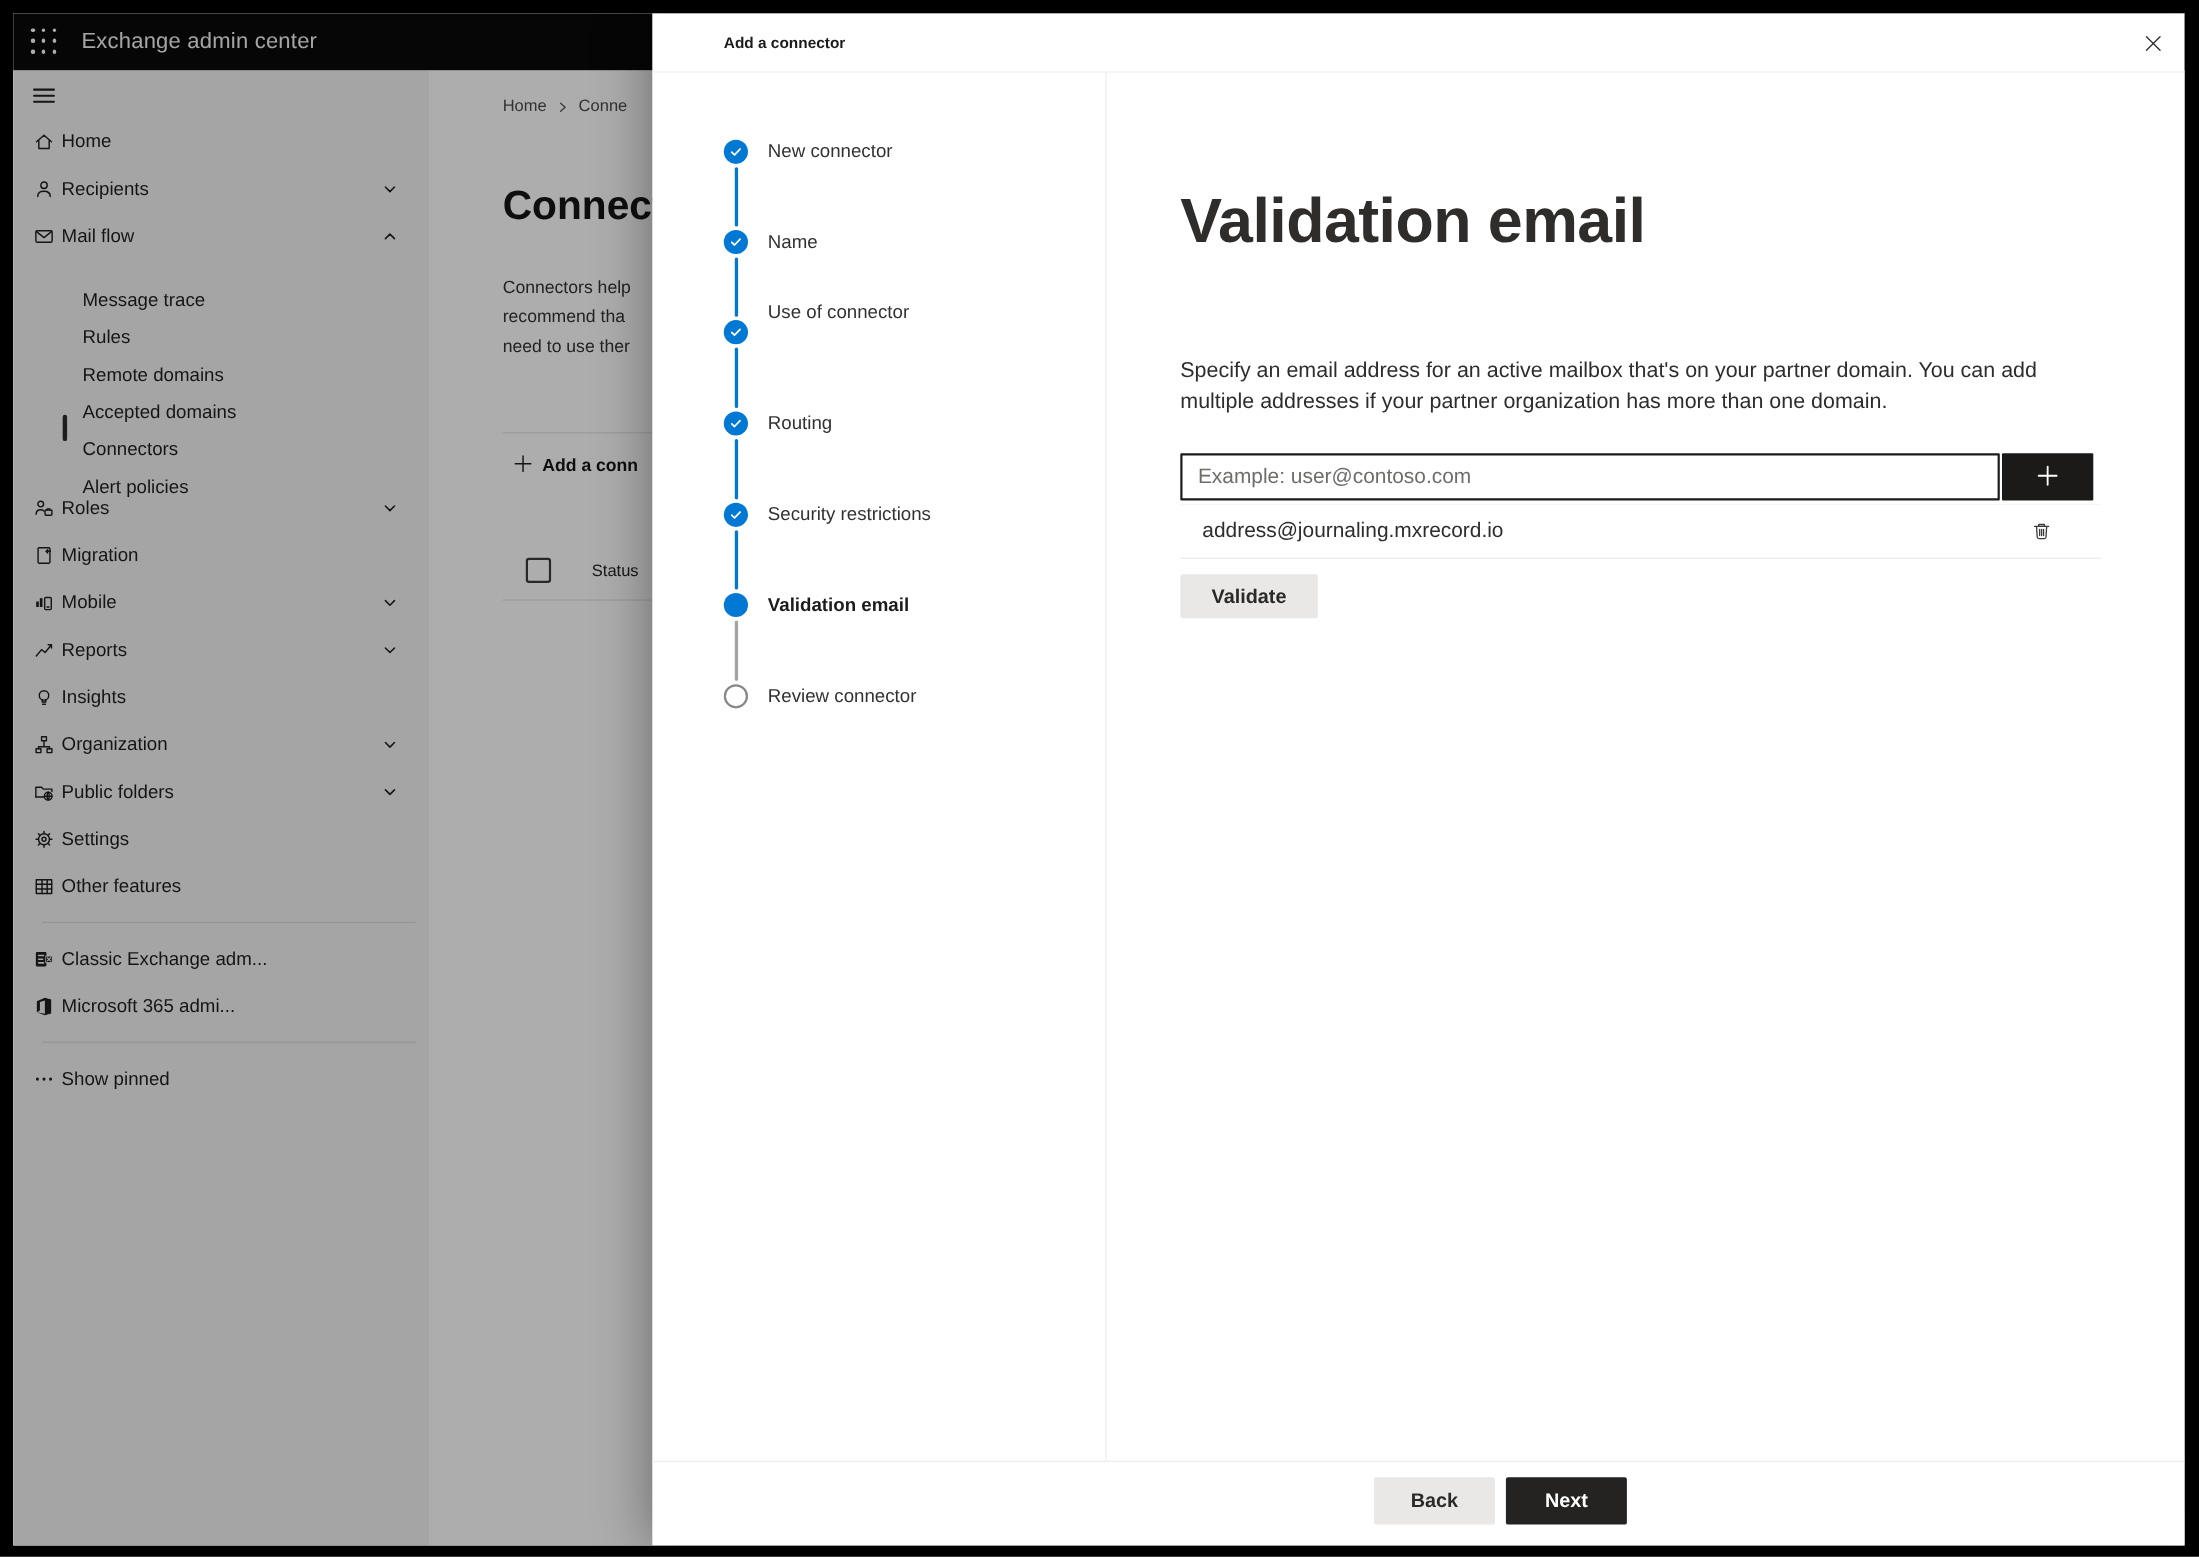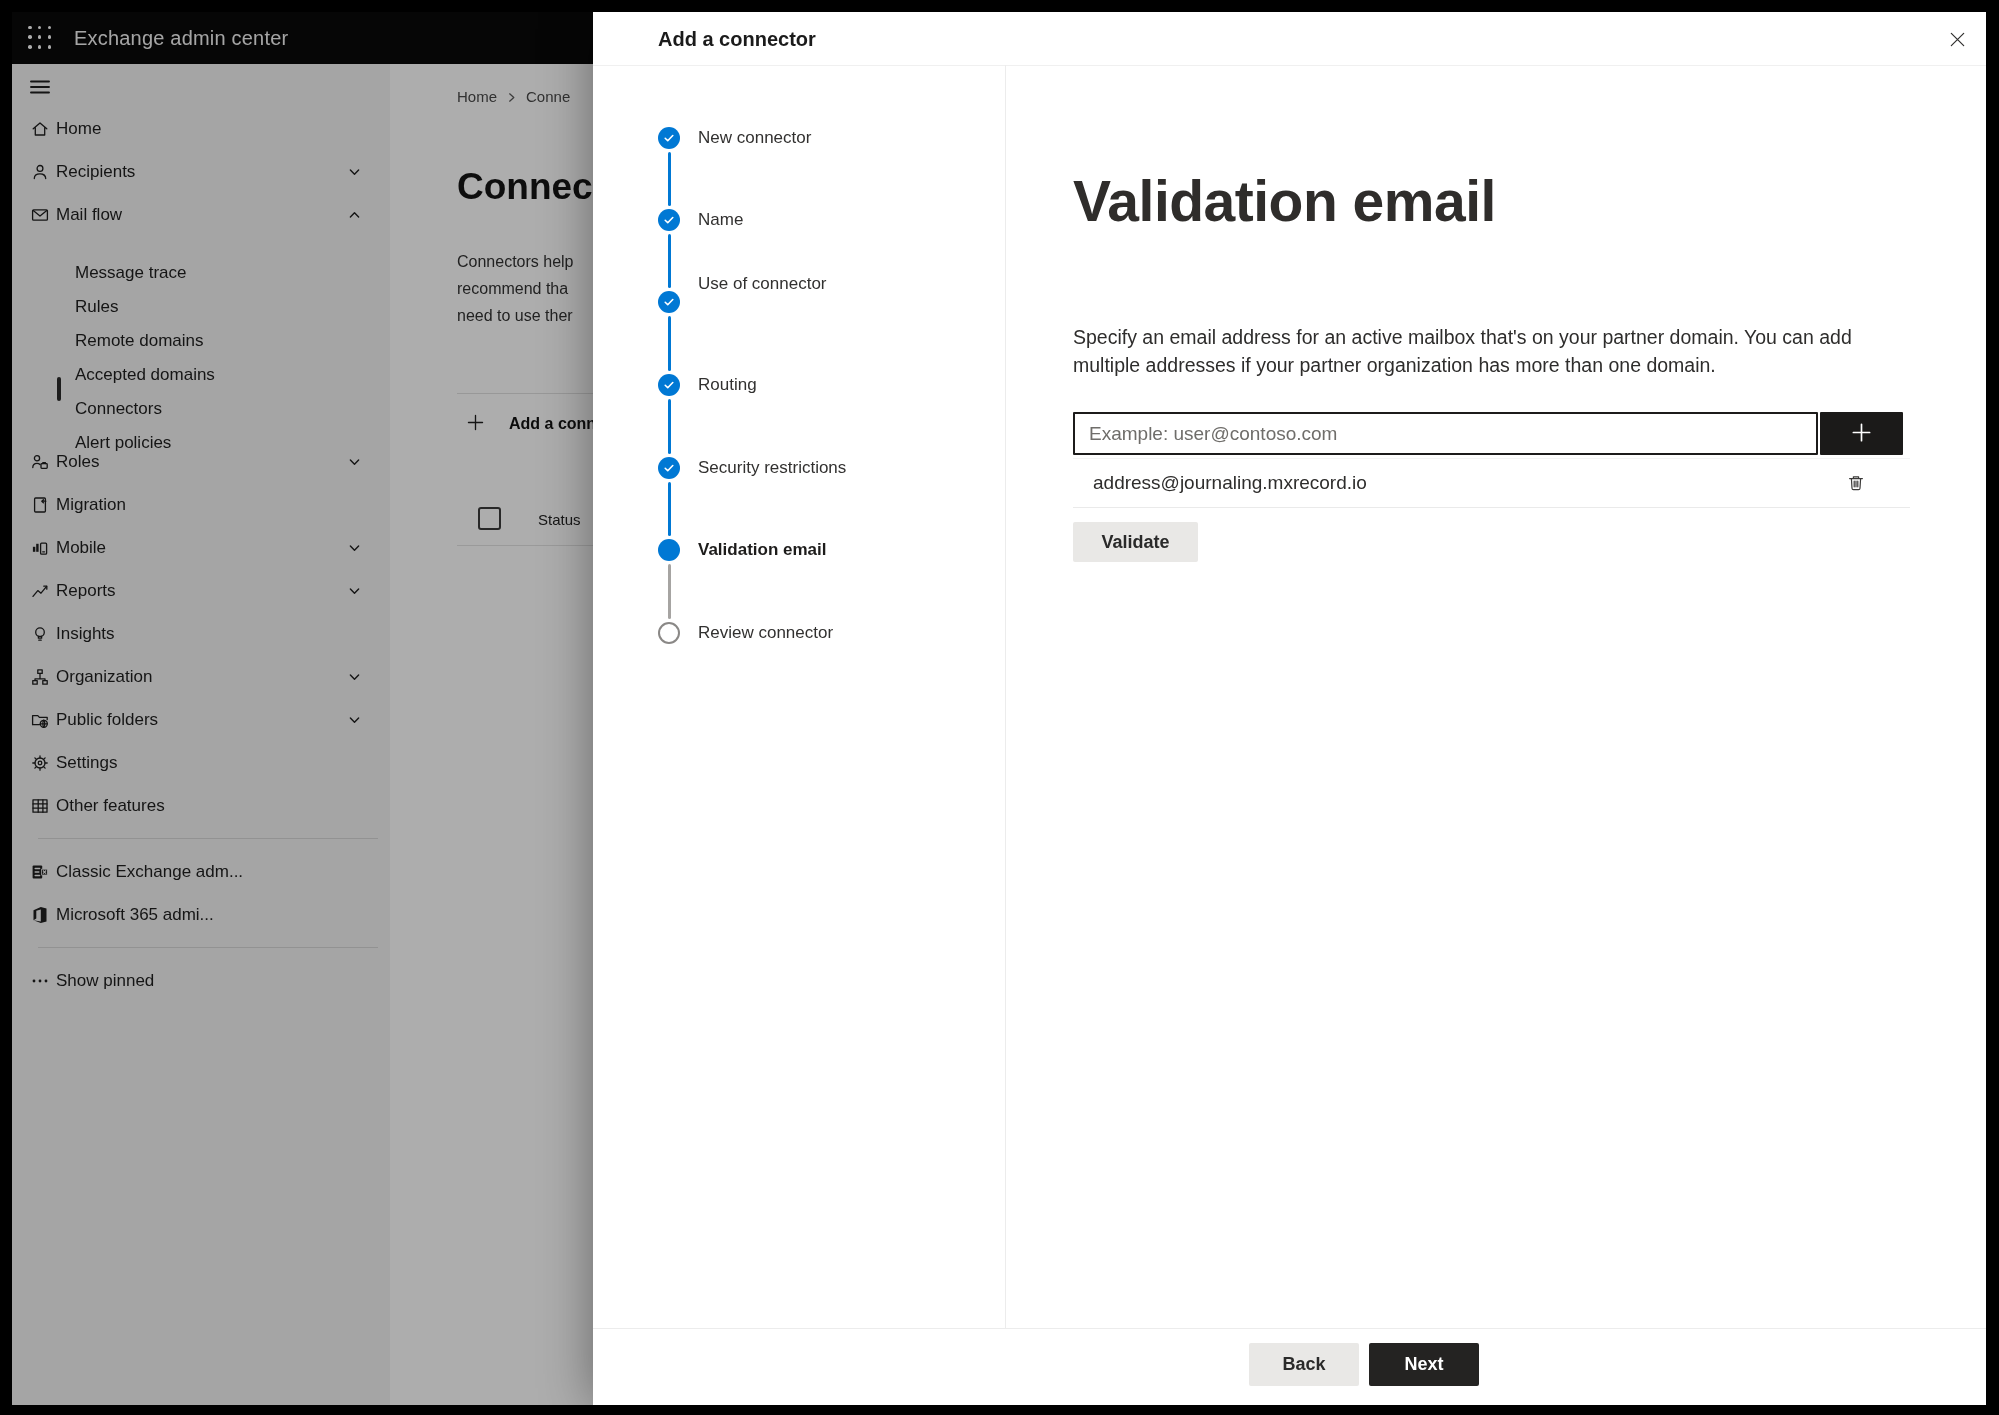--- a/index.html
+++ b/index.html
@@ -25,32 +25,32 @@
   .sel-bar{position:absolute;left:45px;top:50%;transform:translateY(-50%);width:4px;height:24px;background:#2b2b2b;border-radius:2px;}
   .sb-divider{height:1px;background:#d7d7d7;margin:11px 12px 11px 26px;}
 
   
   .mainpage{position:absolute;left:378px;top:52px;right:0;bottom:0;background:#fff;z-index:1;}
   .crumb{position:absolute;left:67px;top:24px;font-size:15px;color:#4a4a4a;display:flex;align-items:center;gap:9px;white-space:nowrap;}
   .crumb .sep{display:inline-flex;margin-top:1px;}
   .page-h1{position:absolute;left:67px;top:102px;font-size:37px;font-weight:700;color:#161616;white-space:nowrap;}
   .page-para{position:absolute;left:67px;top:184px;font-size:16px;line-height:27px;color:#333;white-space:nowrap;}
   .tb-divider{position:absolute;left:67px;top:329px;width:420px;height:1px;background:#e0e0e0;}
-  .add-row{position:absolute;left:76px;top:347px;height:26px;display:flex;align-items:center;gap:24px;font-size:16px;font-weight:700;color:#141414;white-space:nowrap;cursor:pointer;}
+  .add-row{position:absolute;left:76px;top:347px;height:26px;display:flex;align-items:center;gap:8px;font-size:16px;font-weight:700;color:#141414;white-space:nowrap;cursor:pointer;}
   .chk{position:absolute;left:88px;top:443px;width:19px;height:19px;border:2px solid #3c3c3c;border-radius:3px;cursor:pointer;}
   .status-h{position:absolute;left:148px;top:447px;font-size:15px;color:#242424;}
   .th-divider{position:absolute;left:67px;top:481px;width:420px;height:1px;background:#e3e3e3;}
 
   
   .overlay{position:absolute;inset:0;background:rgba(0,0,0,0.32);z-index:10;}
 
   
   .dialog{position:absolute;left:581px;top:0;width:1393px;height:1393px;background:#fff;z-index:20;box-shadow:0 0 48px rgba(0,0,0,0.4);}
   .dlg-header{position:absolute;left:0;top:0;right:0;height:53px;border-bottom:1px solid #f0f0f0;}
-  .dlg-title{position:absolute;left:65px;top:50%;transform:translateY(-50%);font-size:20px;font-weight:700;color:#1b1b1b;white-space:nowrap;}
+  .dlg-title{position:absolute;left:65px;top:50%;transform:translateY(-50%);font-size:14px;font-weight:700;color:#1b1b1b;white-space:nowrap;}
   .dlg-close{position:absolute;right:13px;top:11px;width:32px;height:32px;display:flex;align-items:center;justify-content:center;cursor:pointer;}
   .v-divider{position:absolute;left:412px;top:53px;height:1263px;width:1px;background:#ececec;}
   .f-divider{position:absolute;left:0;right:0;top:1316px;height:1px;background:#ececec;}
 
   
   .step-circle{position:absolute;left:65px;width:22px;height:22px;border-radius:50%;display:flex;align-items:center;justify-content:center;box-sizing:border-box;cursor:pointer;}
   .step-circle.done,.step-circle.current{background:#0078d4;}
   .step-circle.todo{background:#fff;border:2px solid #8a8886;}
   .step-label{position:absolute;left:105px;font-size:17px;color:#323130;white-space:nowrap;line-height:24px;cursor:pointer;}
   .step-label.current{font-weight:700;color:#1d1c1b;}

